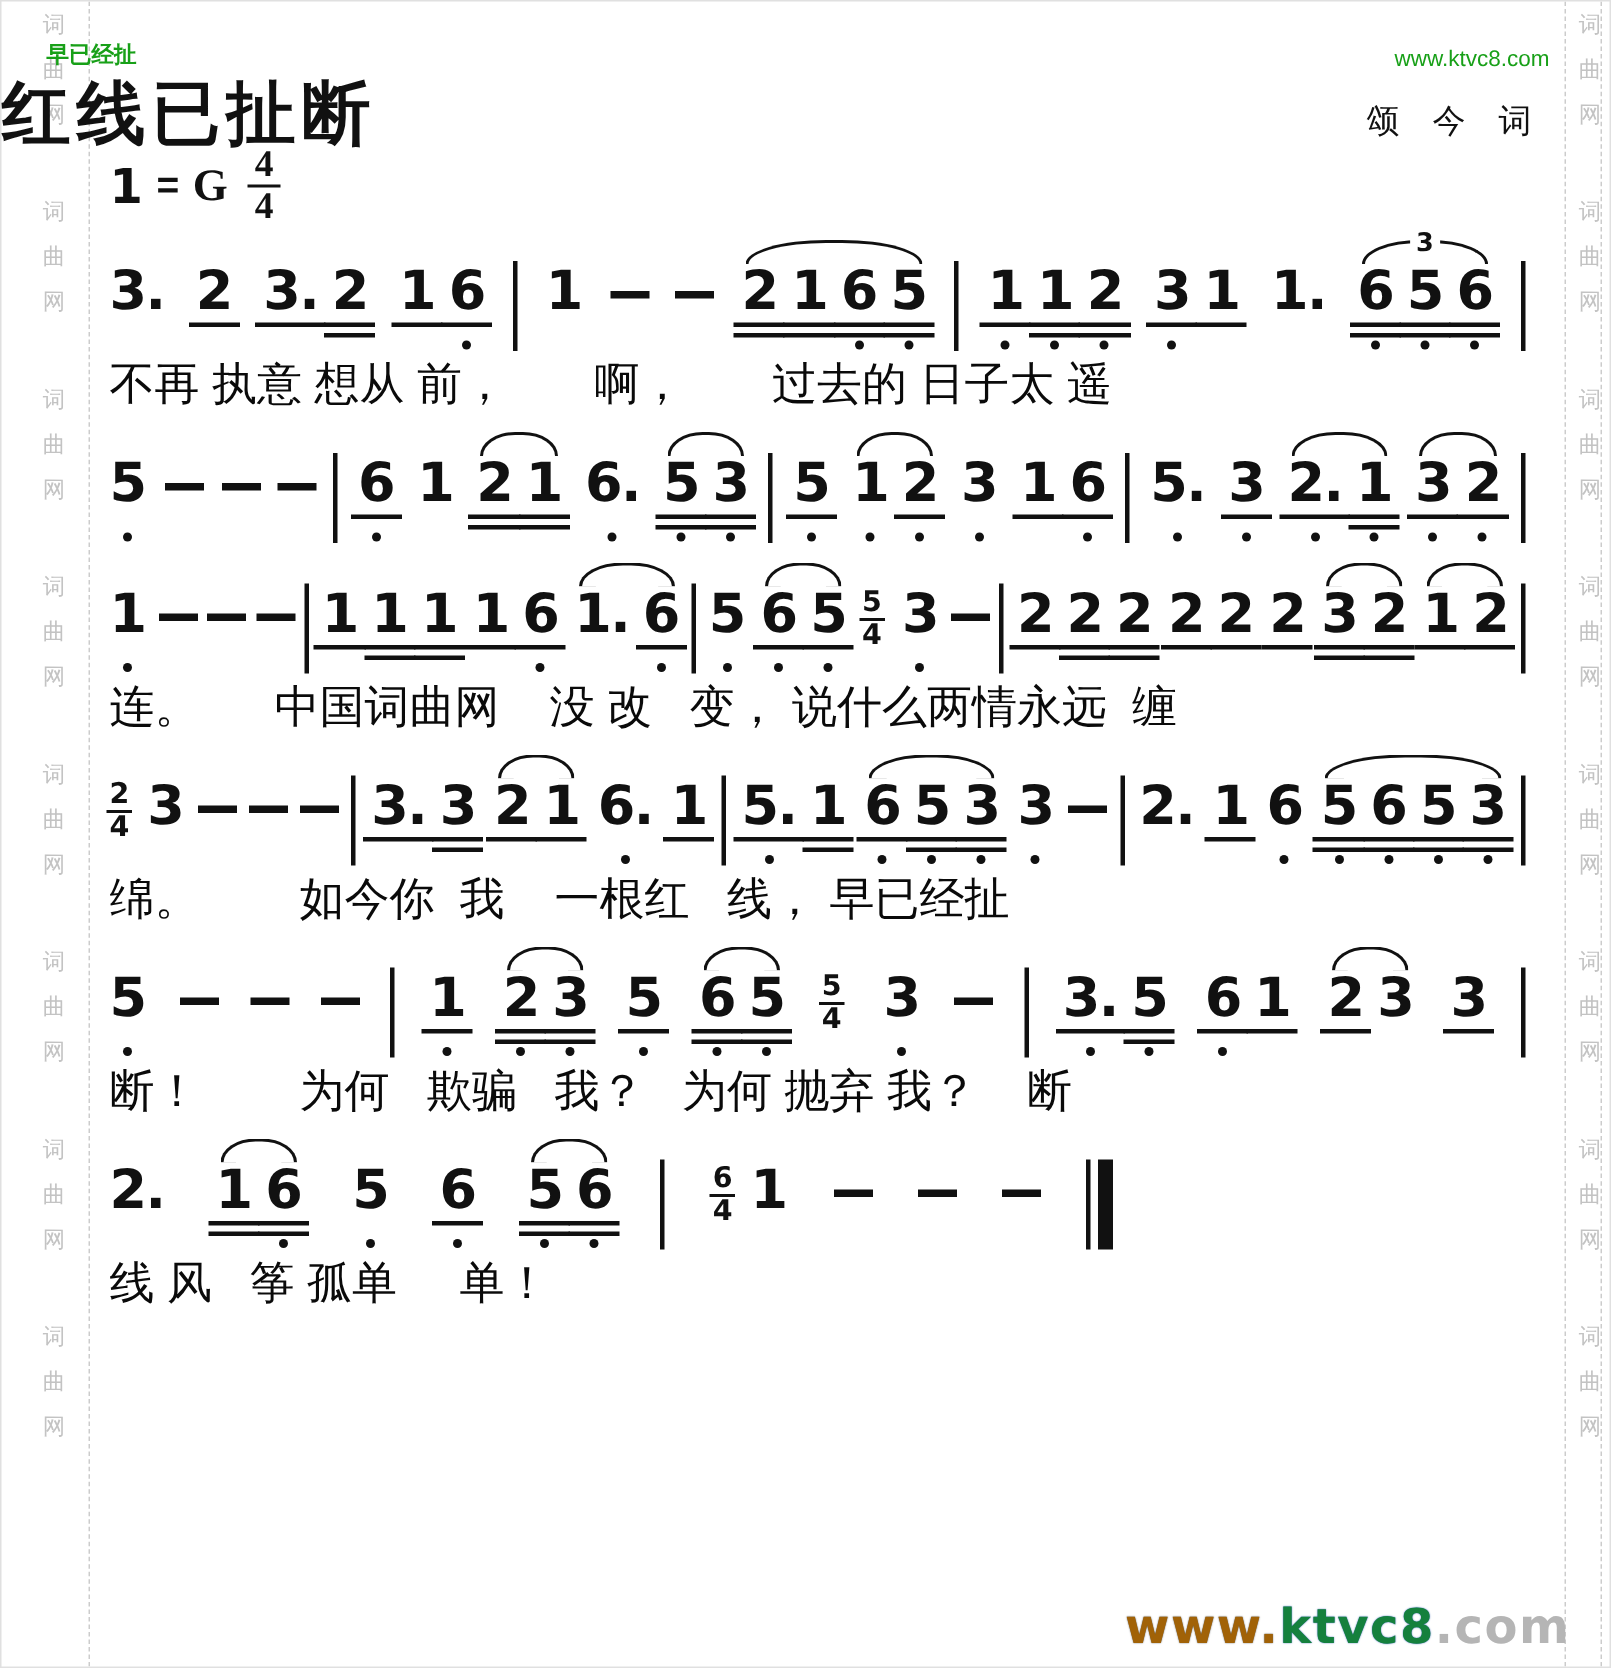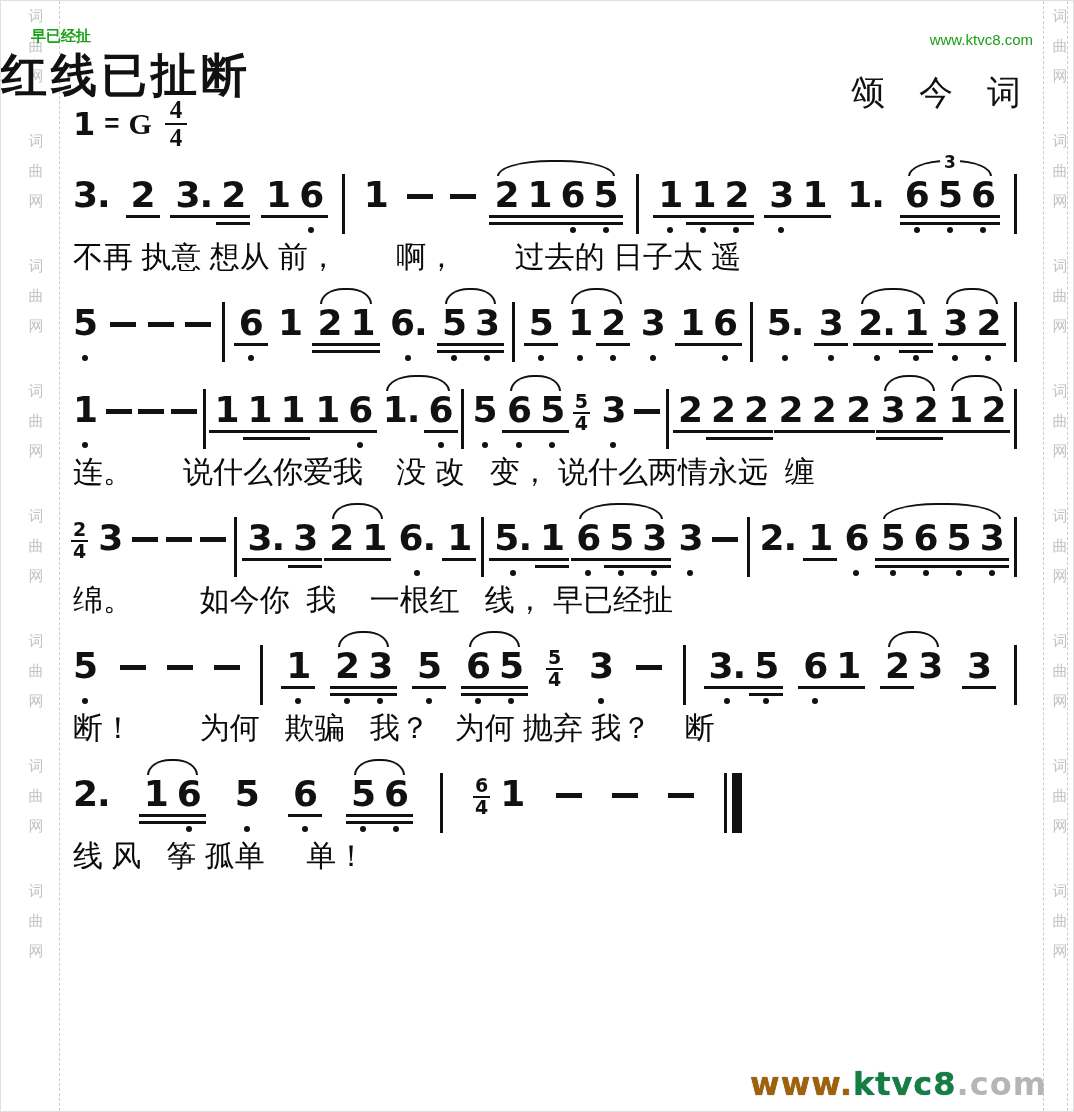--- a/index.html
+++ b/index.html
@@ -15,22 +15,22 @@
   .wm-group{display:flex;flex-direction:column;gap:11px;align-items:center;margin-bottom:46px}
   .dash-line{position:absolute;top:0;bottom:0;border-left:1px dashed #cccccc;z-index:1}
   .dl-left{left:58px}
   .dl-right1{left:1042px}
   .dl-right2{left:1066px}
   
   .header-site{position:absolute;left:30px;top:26px;font-size:15px;font-weight:bold;color:#18a018;z-index:3}
   .header-url{position:absolute;right:40px;top:30px;font-size:15px;color:#18a018;z-index:3}
   .title{position:absolute;top:44px;left:0;right:0;
          font-size:46px;font-weight:bold;letter-spacing:4px;z-index:2}
-  .credits{position:absolute;right:52px;top:64px;text-align:right;font-size:34px;
-           font-family:Liberation Sans, sans-serif;line-height:1.6;z-index:2}
+  .credits{position:absolute;right:52px;top:64px;text-align:right;font-size:22px;
+           font-family:Liberation Mono, monospace;line-height:1.6;z-index:2}
   .keysig{position:absolute;left:72px;top:96px;display:flex;align-items:center;gap:9px;z-index:2}
   .keysig .one{font-size:32px;font-weight:bold;font-family:"DejaVu Sans",sans-serif}
   .keysig .eq{font-size:26px;font-weight:bold}
   .keysig .g{font-size:30px;font-family:"Liberation Serif",serif;font-weight:bold}
   .meter{display:inline-flex;flex-direction:column;align-items:center;line-height:1.02;
          font-size:25px;font-weight:bold;font-family:"Liberation Serif",serif;margin-left:4px}
   .meter .mt{border-bottom:2px solid #111;padding:0 5px}
   
   .score{position:absolute;left:70px;right:56px;top:158px;z-index:2}
   .system{margin-bottom:7px}
@@ -344,21 +344,21 @@
         <span class="grp slur">
           <span class="nt"><span class="num">3</span><span class="ul l1"></span><span class="ul l2"></span></span>
           <span class="nt"><span class="num">2</span><span class="ul l1"></span><span class="ul l2"></span></span>
         </span>
         <span class="grp slur">
           <span class="nt"><span class="num">1</span><span class="ul l1"></span></span>
           <span class="nt"><span class="num">2</span><span class="ul l1"></span></span>
         </span>
         <div class="bar"></div>
       </div>
-      <div class="lyrics">连。      说什么你爱我    没 改   变， 说什么两情永远  缠</div>
+      <div class="lyrics">连。      中国词曲网    没 改   变， 说什么两情永远  缠</div>
     </div>
     <div class="system">
       <div class="mline full">
         <span class="grp">
           <span class="frac">
             <span class="ft">2</span>
             <span class="fb">4</span>
           </span>
           <span class="nt"><span class="num">3</span></span>
         </span>

